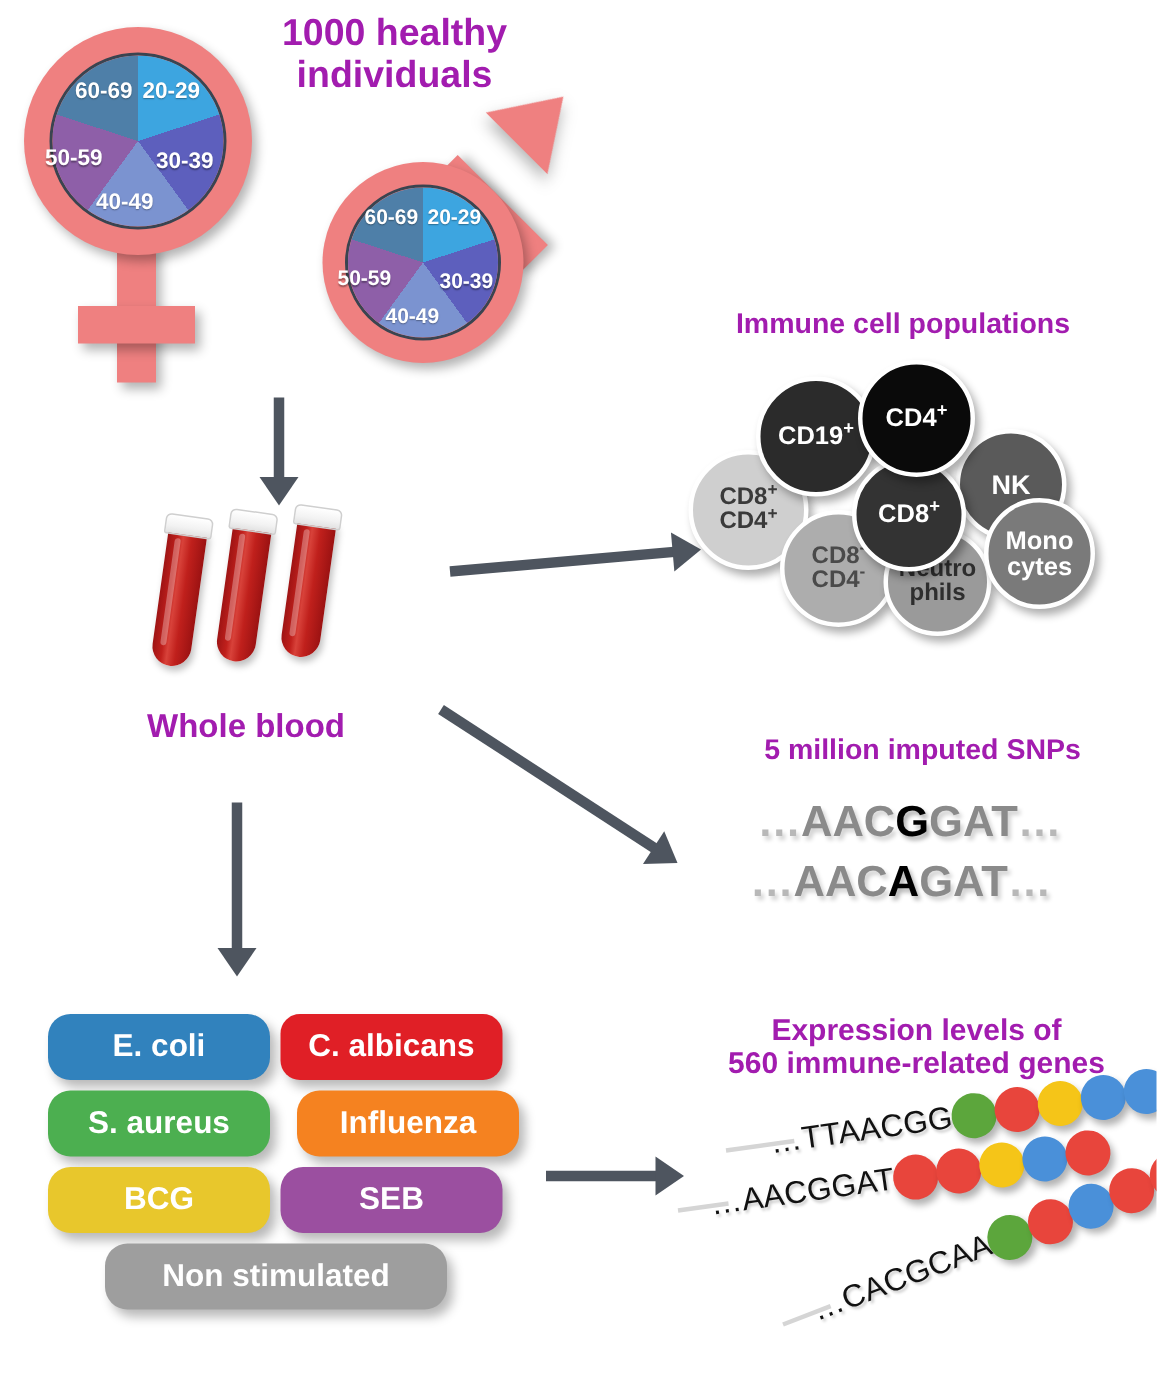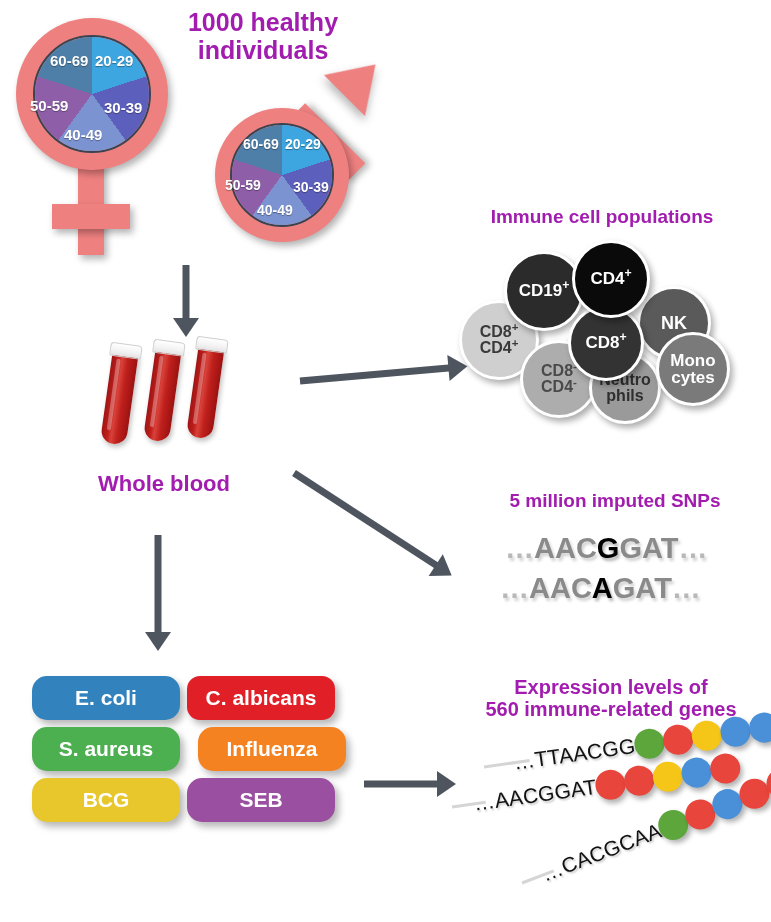--- a/index.html
+++ b/index.html
@@ -209,20 +209,23 @@
   </div>
   <div class="pill" style="left:155px;top:51px;width:148px;height:44px;background:#F58220;font-size:21px;margin-left:11px;">
     <span>Influenza</span>
   </div>
   <div class="pill" style="left:0px;top:102px;width:148px;height:44px;background:#E8C72C;font-size:21px;">
     <span>BCG</span>
   </div>
   <div class="pill" style="left:155px;top:102px;width:148px;height:44px;background:#9B4FA0;font-size:21px;">
     <span>SEB</span>
   </div>
+  <div class="pill" style="left:38px;top:153px;width:228px;height:44px;background:#9E9E9E;font-size:21px;">
+    <span>Non stimulated</span>
+  </div>
 </div>
 
 <div class="abs ttl" style="left:455px;top:676px;width:312px;font-size:20px;">
   <div>Expression levels of</div>
   <div>560 immune-related genes</div>
 </div>
 
 <div class="strand" style="left:484px;top:752px;transform:rotate(-8deg);">
   <div class="sline" style="width:46px;"></div>
   <div class="seq" style="margin-left:30px;">…TTAACGG</div>

